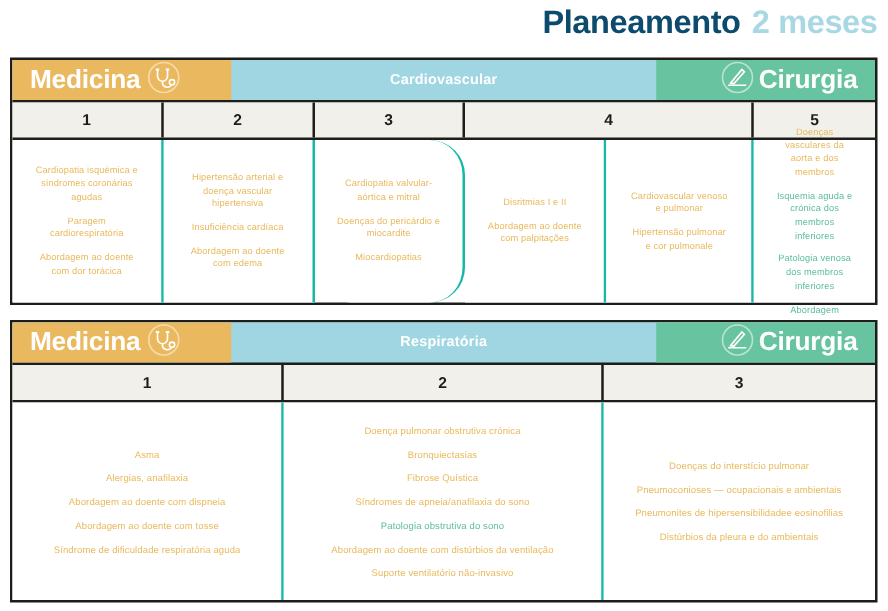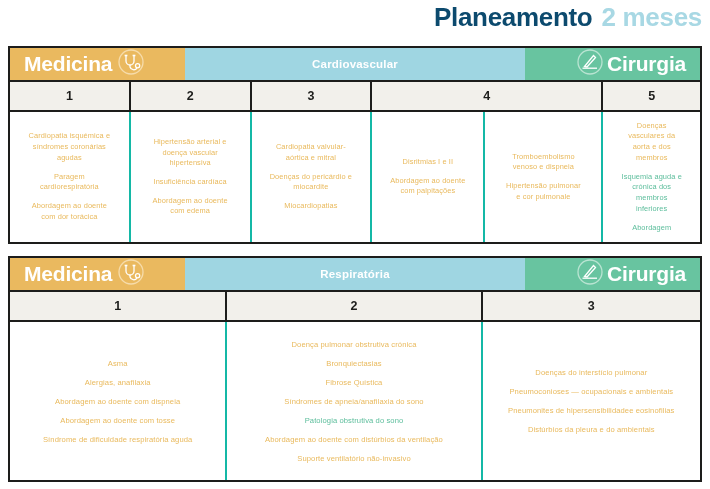--- a/index.html
+++ b/index.html
@@ -173,36 +173,37 @@
       <div class="bodycell" style="width: 17.5%;">
         <div class="topic">Cardiopatia isquémica e síndromes coronárias agudas</div>
         <div class="topic">Paragem cardiorespiratória</div>
         <div class="topic">Abordagem ao doente com dor torácica</div>
       </div>
       <div class="bodycell" style="width: 17.5%;">
         <div class="topic">Hipertensão arterial e doença vascular hipertensiva</div>
         <div class="topic">Insuficiência cardíaca</div>
         <div class="topic">Abordagem ao doente com edema</div>
       </div>
-      <div class="bodycell" style="width: 17.5%;">
+      <div class="bodycell" style="width: 17.5%; border-radius: 28px;">
         <div class="topic">Cardiopatia valvular- aórtica e mitral</div>
         <div class="topic">Doenças do pericárdio e miocardite</div>
         <div class="topic">Miocardiopatias</div>
       </div>
       <div class="bodycell" style="width: 16.4%;">
         <div class="topic">Disritmias I e II</div>
         <div class="topic">Abordagem ao doente com palpitações</div>
       </div>
       <div class="bodycell" style="width: 17.1%;">
-        <div class="topic">Tromboembolismo venoso e dispneia</div>
+        <div class="topic">Cardiovascular venoso e pulmonar</div>
         <div class="topic">Hipertensão pulmonar e cor pulmonale</div>
       </div>
       <div class="bodycell" style="width: 14%;">
         <div class="topic">Doenças vasculares da aorta e dos membros</div>
         <div class="topic surg">Isquemia aguda e crónica dos membros inferiores</div>
+        <div class="topic surg">Patologia venosa dos membros inferiores</div>
         <div class="topic surg">Abordagem</div>
       </div>
     </div>
 </div>
 
 <div class="planner" id="table-resp">
 
   <div class="banner">
     <div class="banner-side banner-med">
       <span class="banner-label">Medicina</span>

